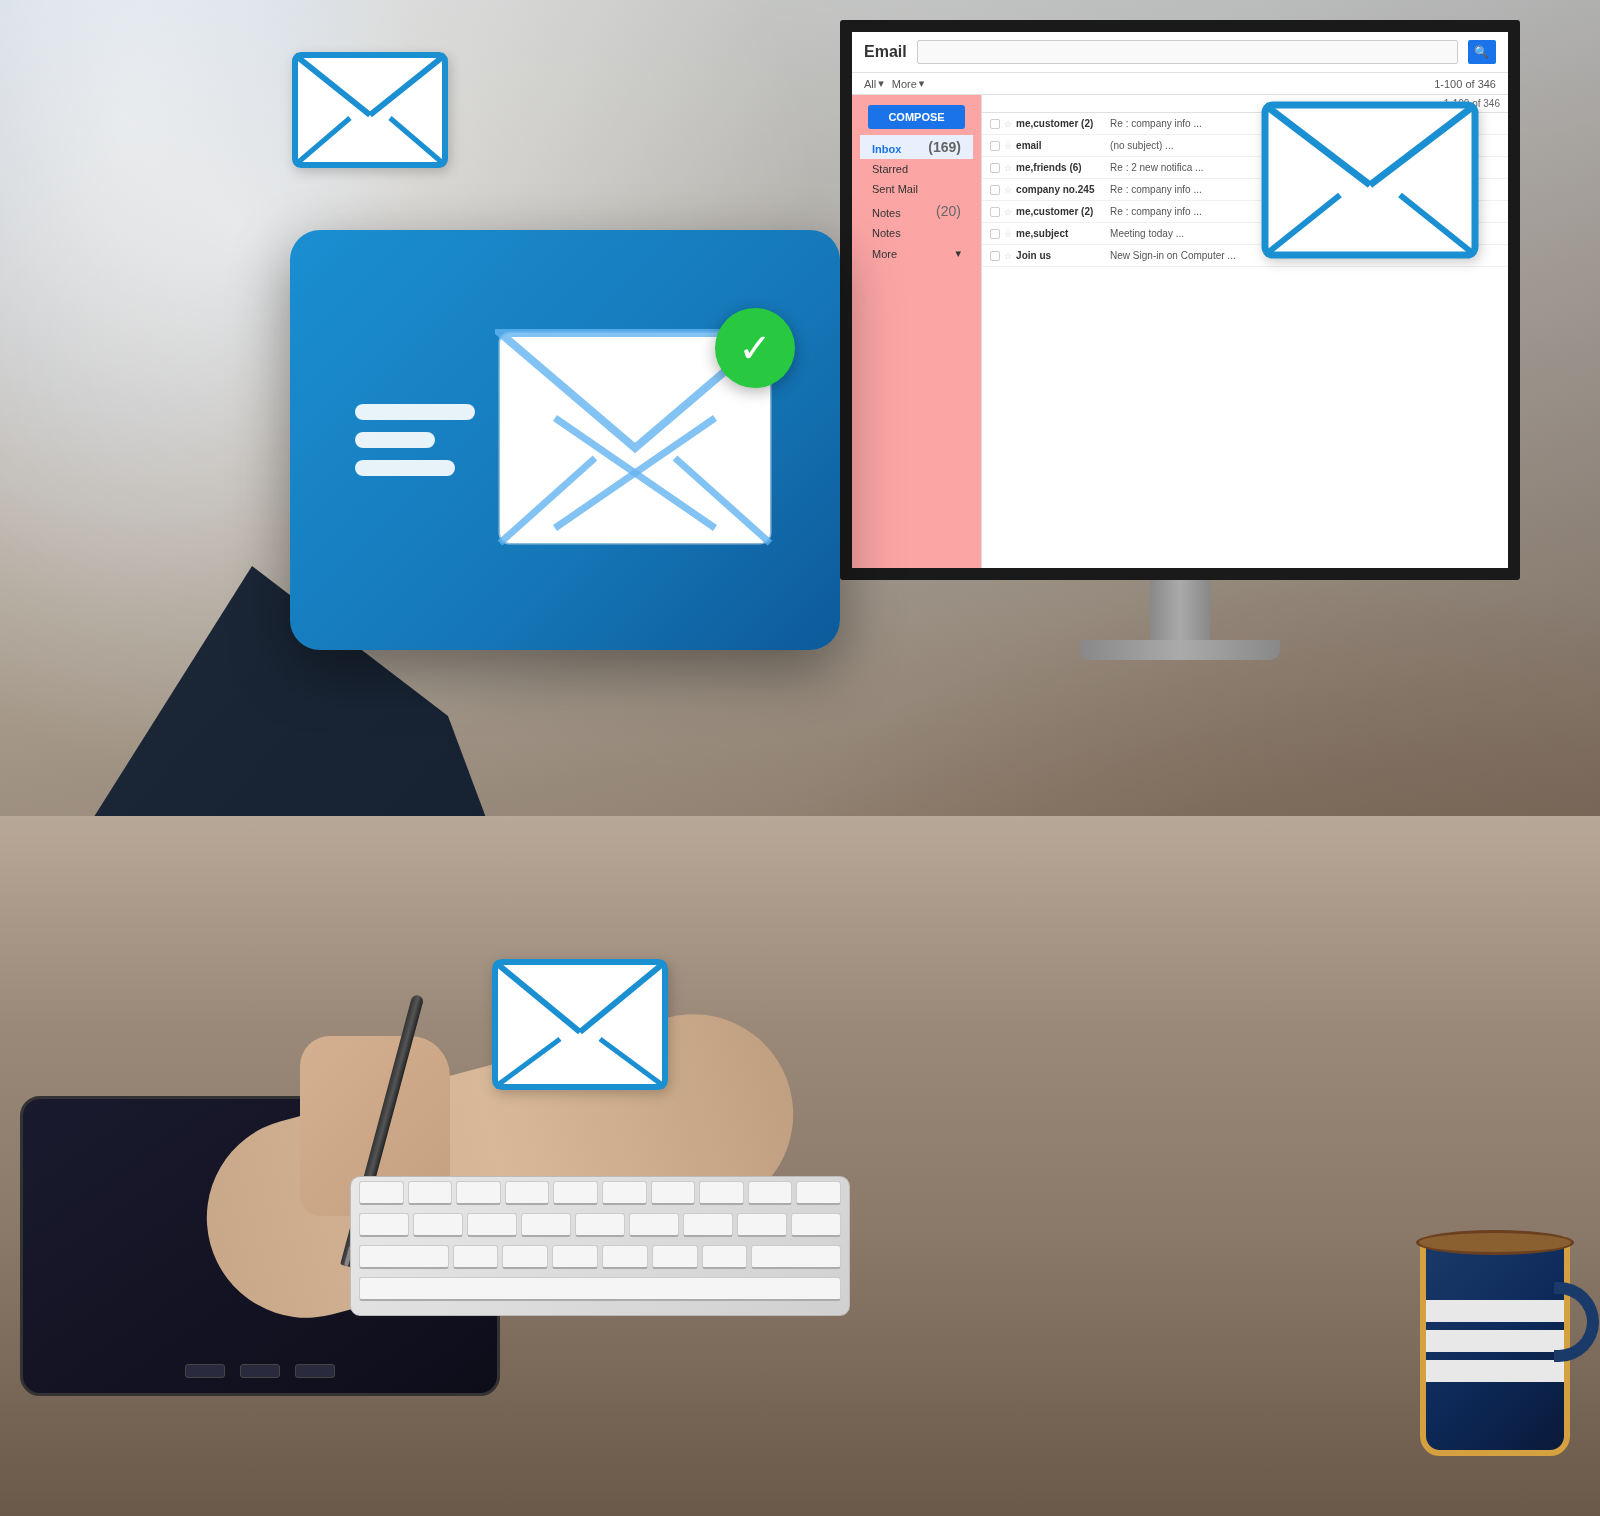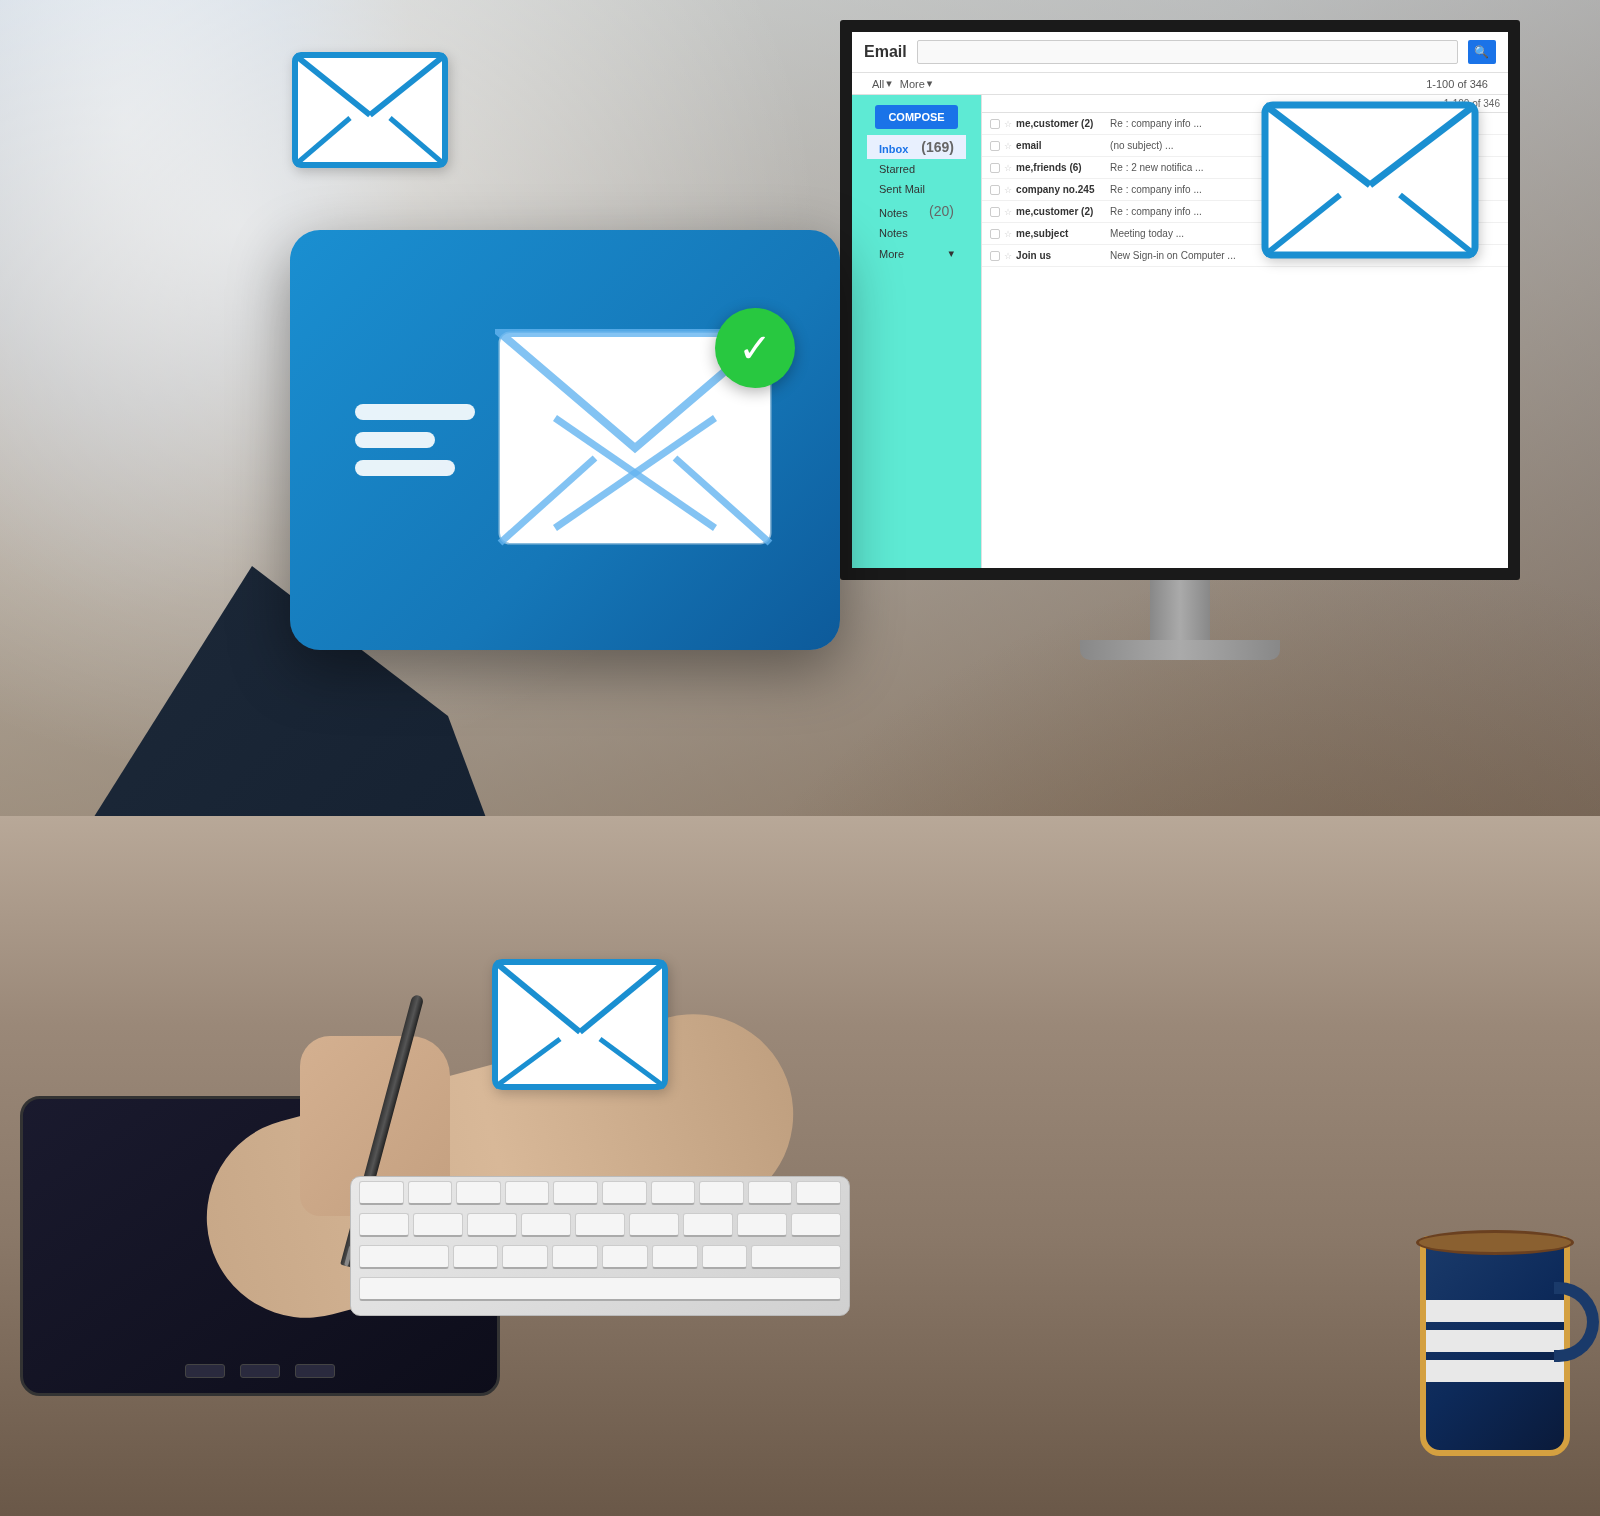--- a/index.html
+++ b/index.html
@@ -227,21 +227,21 @@
       border-radius: 2px;
       display: flex;
       align-items: center;
       justify-content: center;
       color: white;
       font-size: 12px;
     }
 
     .email-toolbar {
       display: flex;
-      padding: 4px 20px;
+      padding: 4px 12px;
       gap: 8px;
       border-bottom: 1px solid #e0e0e0;
       align-items: center;
       font-size: 11px;
       color: #555;
     }
 
     .toolbar-dropdown {
       display: flex;
       align-items: center;
@@ -250,23 +250,23 @@
     }
 
     .email-body {
       display: flex;
       flex: 1;
       overflow: hidden;
     }
 
     .email-sidebar {
       width: 130px;
-      background: #5eead4;
+      background: #fca5a5;
       border-right: 1px solid #e0e0e0;
-      padding: 4px 15px;
+      padding: 4px 8px;
     }
 
     .compose-btn {
       margin: 6px 8px;
       padding: 6px 10px;
       background: #1a73e8;
       color: white;
       border-radius: 3px;
       font-size: 11px;
       font-weight: bold;

